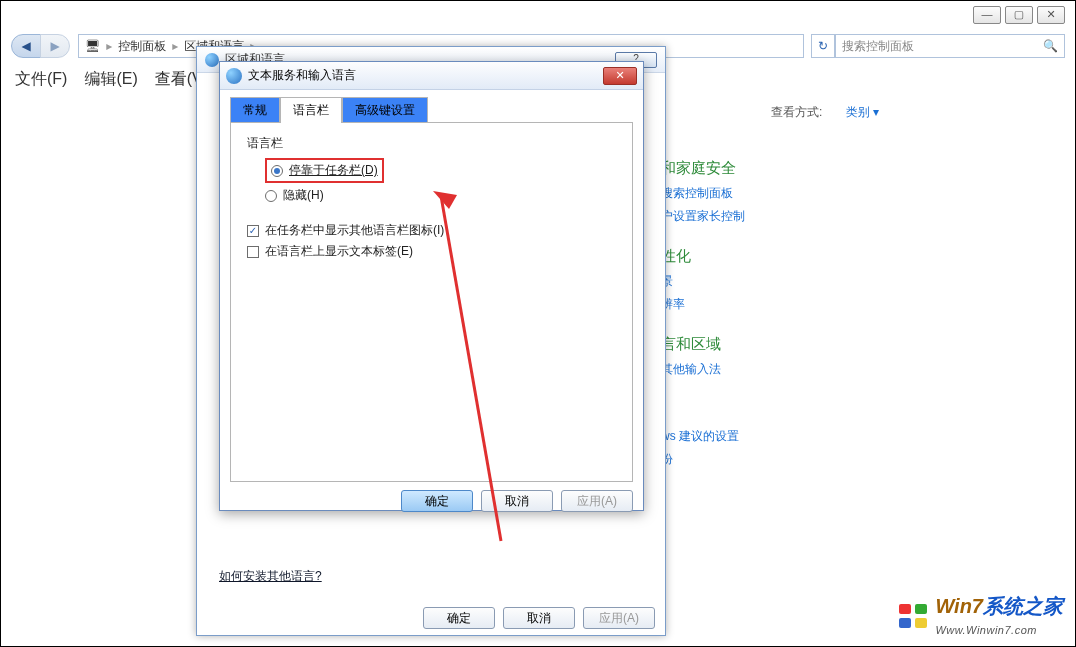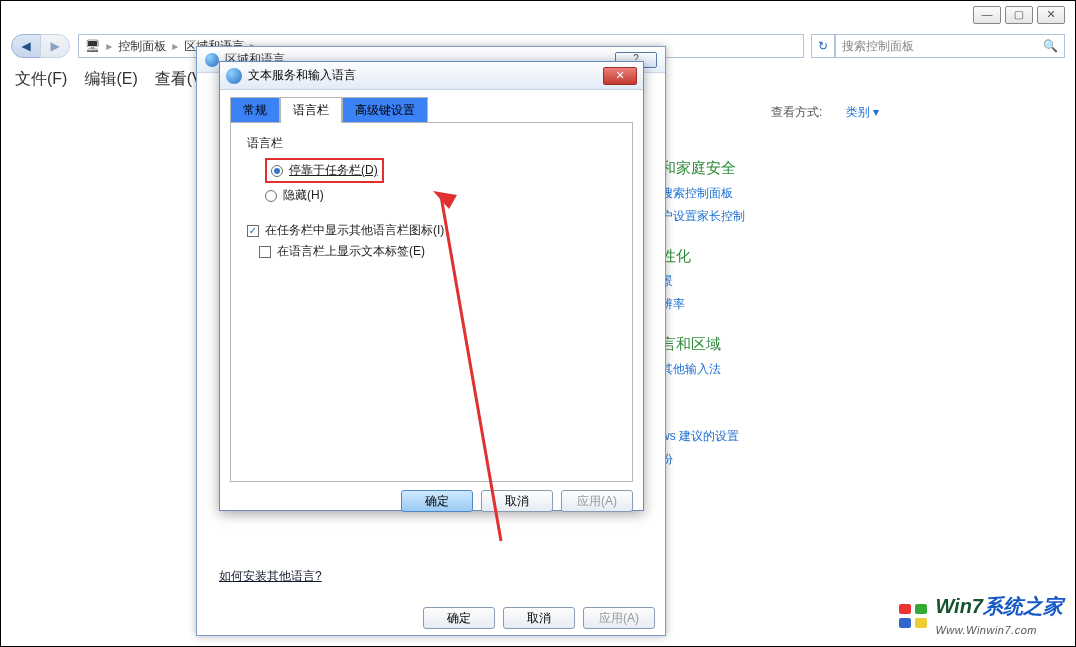--- a/index.html
+++ b/index.html
@@ -56,21 +56,21 @@
 .btn { min-width:72px; height:22px; font-size:12px; border:1px solid #8a9bb3; background:linear-gradient(#fdfdfd,#e6ecf4); border-radius:3px; text-align:center; line-height:20px; padding:0 8px;}
 .btn.primary { background:linear-gradient(#cfe9ff,#9bcaf4); border-color:#4d88c9; }
 .btn.disabled { color:#999; }
 
 
 .arrow-svg { position:absolute; top:160px; left:330px; width:220px; height:390px; pointer-events:none; }
 
 
 .watermark { position:absolute; bottom:8px; right:12px; display:flex; align-items:center; gap:8px; font-style:italic; color:#444; }
 .watermark .big { font-size:20px; font-weight:bold; font-style:italic; }
-.watermark .big .red { color:#14532d; }
+.watermark .big .red { color:#a16207; }
 .watermark .big .blue { color:#1457c7; }
 .watermark .small { font-size:11px; letter-spacing:.5px; color:#555; }
 .win-flag { width:28px; height:24px; display:inline-block; position:relative; }
 .win-flag span { position:absolute; width:12px; height:10px; border-radius:2px; }
 .wf-r{background:#e33;top:0;left:0;} .wf-g{background:#3a3;top:0;right:0;} .wf-b{background:#36c;bottom:0;left:0;} .wf-y{background:#ec3;bottom:0;right:0;}
 </style>
 </head>
 <body>
 
 <div class="window-controls">
@@ -160,21 +160,21 @@
       <span class="radio"></span>
       <span>隐藏(H)</span>
     </div>
 
     <div style="height:10px"></div>
 
     <div class="check-row" style="margin-left:0">
       <span class="checkbox checked"></span>
       <span>在任务栏中显示其他语言栏图标(I)</span>
     </div>
-    <div class="check-row" style="margin-left:12px">
+    <div class="check-row" style="margin-left:0">
       <span class="checkbox"></span>
       <span>在语言栏上显示文本标签(E)</span>
     </div>
   </div>
   <div class="dlg-btns">
     <div class="btn primary">确定</div>
     <div class="btn">取消</div>
     <div class="btn disabled">应用(A)</div>
   </div>
 </div>

